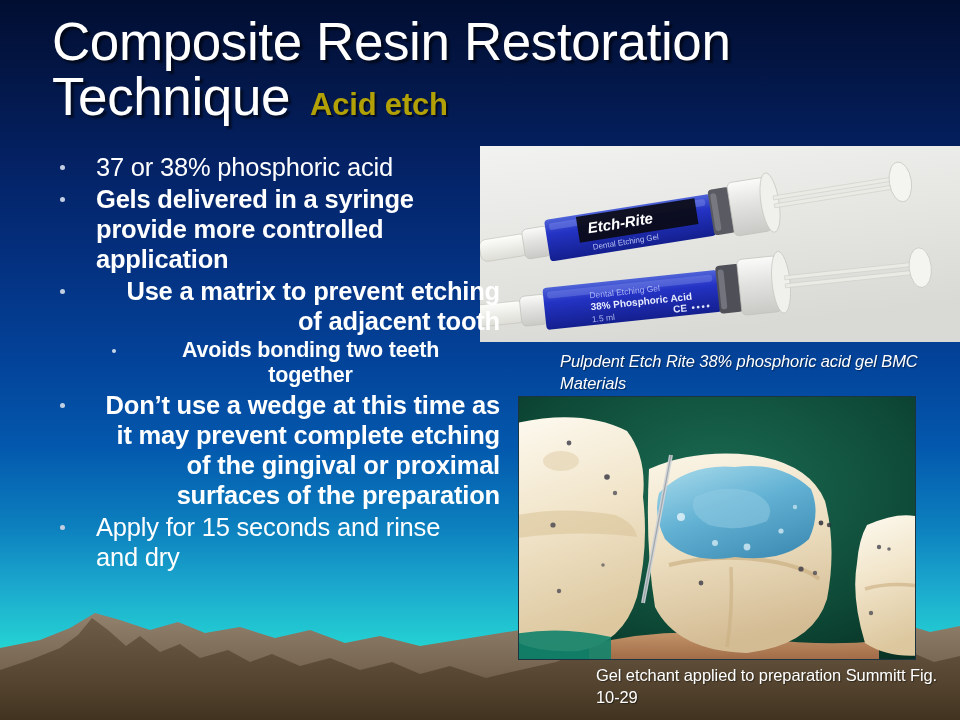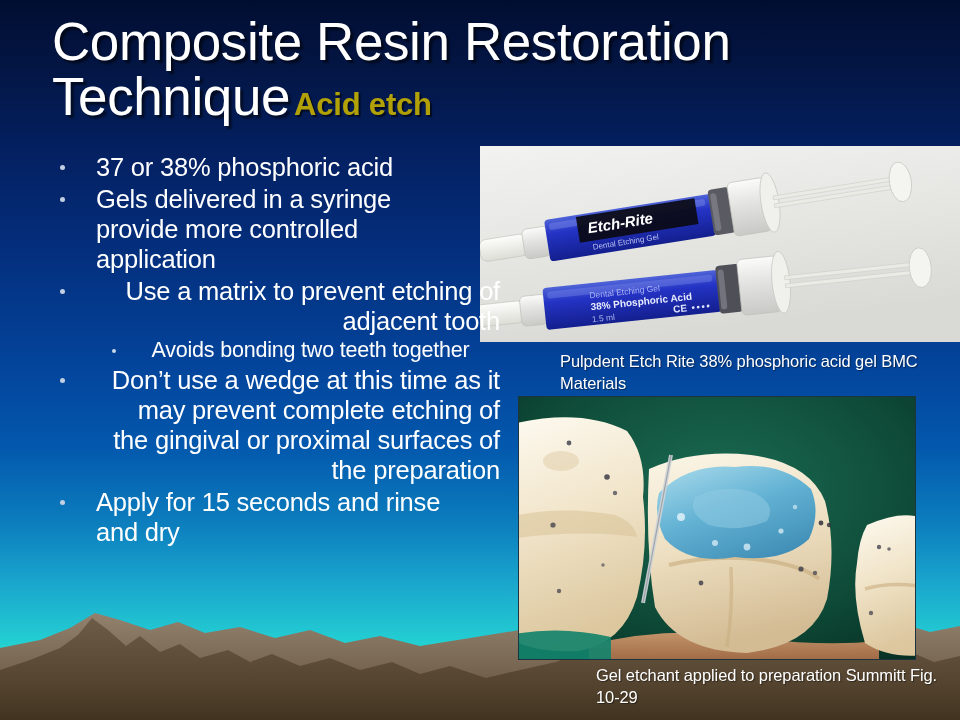--- a/index.html
+++ b/index.html
@@ -58,39 +58,40 @@
     text-shadow: 3px 3px 2px rgba(0,0,0,0.55);
     white-space: nowrap;
   }
   .title-sub {
     font-size: 31px;
     font-weight: bold;
     color: #b2a106;
     letter-spacing: -0.2px;
     text-shadow: 2px 2px 1px rgba(0,0,0,0.6);
     vertical-align: baseline;
-    margin-left: 4px;
+    margin-left: 20px;
   }
 
   
   .body-list {
     position: absolute;
     left: 48px;
     top: 152px;
     width: 430px;
     z-index: 4;
   }
   .bullet {
     position: relative;
     padding-left: 48px;
     margin-bottom: 2px;
     color: #ffffff;
     font-size: 25.5px;
     line-height: 30px;
     letter-spacing: -0.2px;
+    font-weight: bold;
   }
   .bullet.bold { font-weight: normal; }
   .bullet::before {
     content: "";
     position: absolute;
     left: 12px;
     top: 13px;
     width: 5px;
     height: 5px;
     border-radius: 50%;
@@ -137,21 +138,21 @@
   
   .caption {
     position: absolute;
     color: #ffffff;
     font-size: 16.5px;
     line-height: 22px;
     letter-spacing: -0.1px;
     z-index: 5;
     text-shadow: 1px 1px 1px rgba(0,0,0,0.45);
   }
-  .caption-top { left: 560px; top: 350px; width: 380px; }
+  .caption-top { left: 560px; top: 350px; width: 380px; font-style: italic; }
   .caption-bottom { left: 596px; top: 664px; width: 360px; }
 </style>
 </head>
 <body>
 
 <div class="slide">
 
   <svg class="mountains" viewBox="0 0 960 120" preserveAspectRatio="none">
     <defs>
       <linearGradient id="mtnLight" x1="0" y1="0" x2="0" y2="1">

